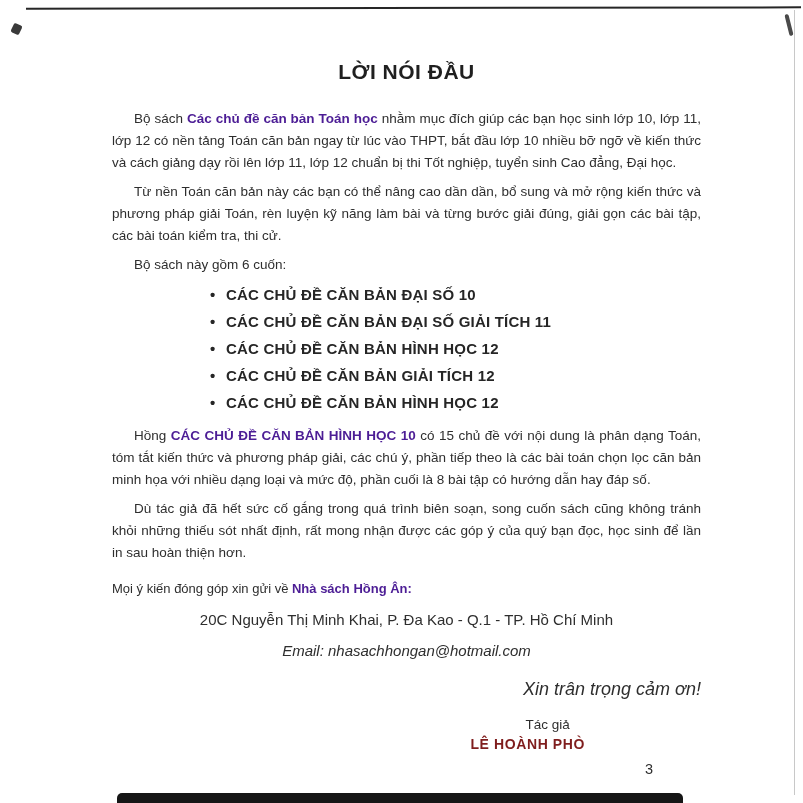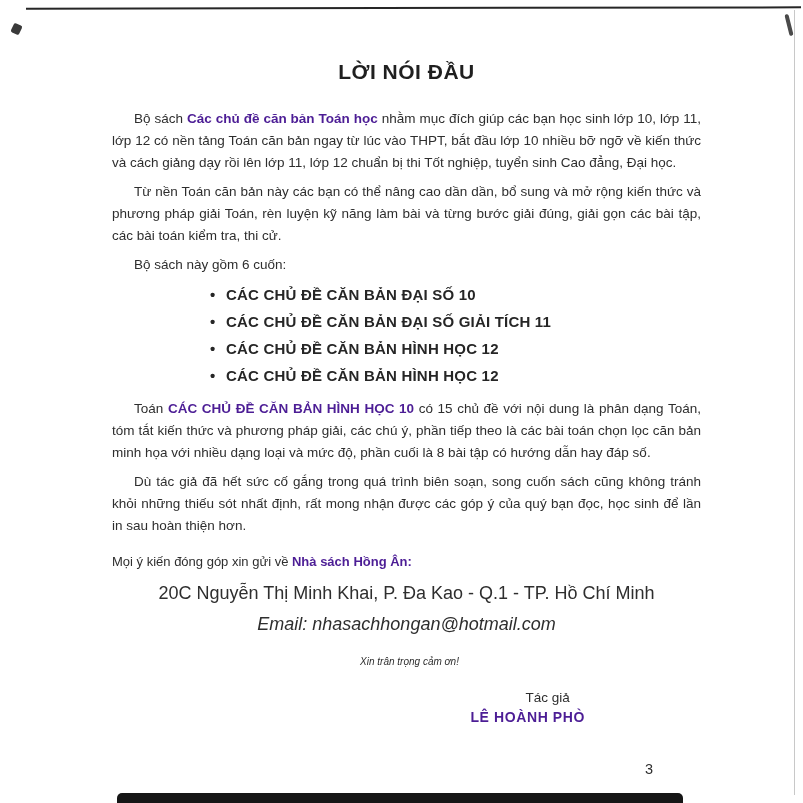--- a/index.html
+++ b/index.html
@@ -98,51 +98,51 @@
   }
   p.contact-line {
     margin: 14px 0 9px 0;
     font-size: 13px;
     line-height: 22px;
     text-indent: 0;
     text-align: left;
   }
   p.centered {
     margin: 0 0 9px 0;
-    font-size: 18px;
+    font-size: 15px;
     line-height: 22px;
     text-align: center;
     text-indent: 0;
   }
   p.email-line {
     font-style: italic;
   }
   p.thanks {
     margin: 16px 0 12px 0;
-    font-size: 10px;
+    font-size: 18px;
     line-height: 22px;
     font-style: italic;
     text-indent: 6px;
-    text-align: center;
+    text-align: right;
   }
   .signature {
     margin: 14px 116px 0 auto;
     display: table;
     text-align: center;
   }
   .signature .sig-label {
     font-size: 13.5px;
     line-height: 22px;
     padding-left: 40px;
   }
   .signature .sig-name {
     font-size: 14px;
     font-weight: bold;
     letter-spacing: 0.6px;
-    color: #4c1d95;
+    color: #7f1d1d;
   }
   .page-number {
     position: absolute;
     right: 150px;
     bottom: 26px;
     font-size: 14.5px;
     color: #2e2e2e;
   }
   b { color: #4c1d95; }
 </style>
@@ -163,24 +163,25 @@
     <p class="body"><span>Bộ sách </span><b>Các chủ đề căn bản Toán học</b><span> nhằm mục đích giúp các bạn học sinh lớp 10, lớp 11, lớp 12 có nền tảng Toán căn bản ngay từ lúc vào THPT, bắt đầu lớp 10 nhiều bỡ ngỡ về kiến thức và cách giảng dạy rồi lên lớp 11, lớp 12 chuẩn bị thi Tốt nghiệp, tuyển sinh Cao đẳng, Đại học.</span></p>
 
     <p class="body">Từ nền Toán căn bản này các bạn có thể nâng cao dần dần, bổ sung và mở rộng kiến thức và phương pháp giải Toán, rèn luyện kỹ năng làm bài và từng bước giải đúng, giải gọn các bài tập, các bài toán kiểm tra, thi cử.</p>
 
     <p class="body lead-in">Bộ sách này gồm 6 cuốn:</p>
 
     <ul class="book-list">
       <li class="book-item"><span class="blt">•</span><span>CÁC CHỦ ĐỀ CĂN BẢN ĐẠI SỐ 10</span></li>
       <li class="book-item"><span class="blt">•</span><span>CÁC CHỦ ĐỀ CĂN BẢN ĐẠI SỐ GIẢI TÍCH 11</span></li>
       <li class="book-item"><span class="blt">•</span><span>CÁC CHỦ ĐỀ CĂN BẢN HÌNH HỌC 12</span></li>
+      <li class="book-item"><span class="blt">•</span><span>CÁC CHỦ ĐỀ CĂN BẢN GIẢI TÍCH 12</span></li>
       <li class="book-item"><span class="blt">•</span><span>CÁC CHỦ ĐỀ CĂN BẢN HÌNH HỌC 12</span></li>
     </ul>
 
-    <p class="body"><span>Toán </span><b>CÁC CHỦ ĐỀ CĂN BẢN HÌNH HỌC 10</b><span> có 15 chủ đề với nội dung là phân dạng Toán, tóm tắt kiến thức và phương pháp giải, các chú ý, phần tiếp theo là các bài toán chọn lọc căn bản minh họa với nhiều dạng loại và mức độ, phần cuối là 8 bài tập có hướng dẫn hay đáp số.</span></p>
+    <p class="body"><span>Hồng </span><b>CÁC CHỦ ĐỀ CĂN BẢN HÌNH HỌC 10</b><span> có 15 chủ đề với nội dung là phân dạng Toán, tóm tắt kiến thức và phương pháp giải, các chú ý, phần tiếp theo là các bài toán chọn lọc căn bản minh họa với nhiều dạng loại và mức độ, phần cuối là 8 bài tập có hướng dẫn hay đáp số.</span></p>
 
     <p class="body">Dù tác giả đã hết sức cố gắng trong quá trình biên soạn, song cuốn sách cũng không tránh khỏi những thiếu sót nhất định, rất mong nhận được các góp ý của quý bạn đọc, học sinh để lần in sau hoàn thiện hơn.</p>
 
     <p class="contact-line"><span>Mọi ý kiến đóng góp xin gửi về </span><b>Nhà sách Hồng Ân:</b></p>
 
     <p class="centered">20C Nguyễn Thị Minh Khai, P. Đa Kao - Q.1 - TP. Hồ Chí Minh</p>
 
     <p class="centered email-line">Email: nhasachhongan@hotmail.com</p>
 
     <p class="thanks">Xin trân trọng cảm ơn!</p>

